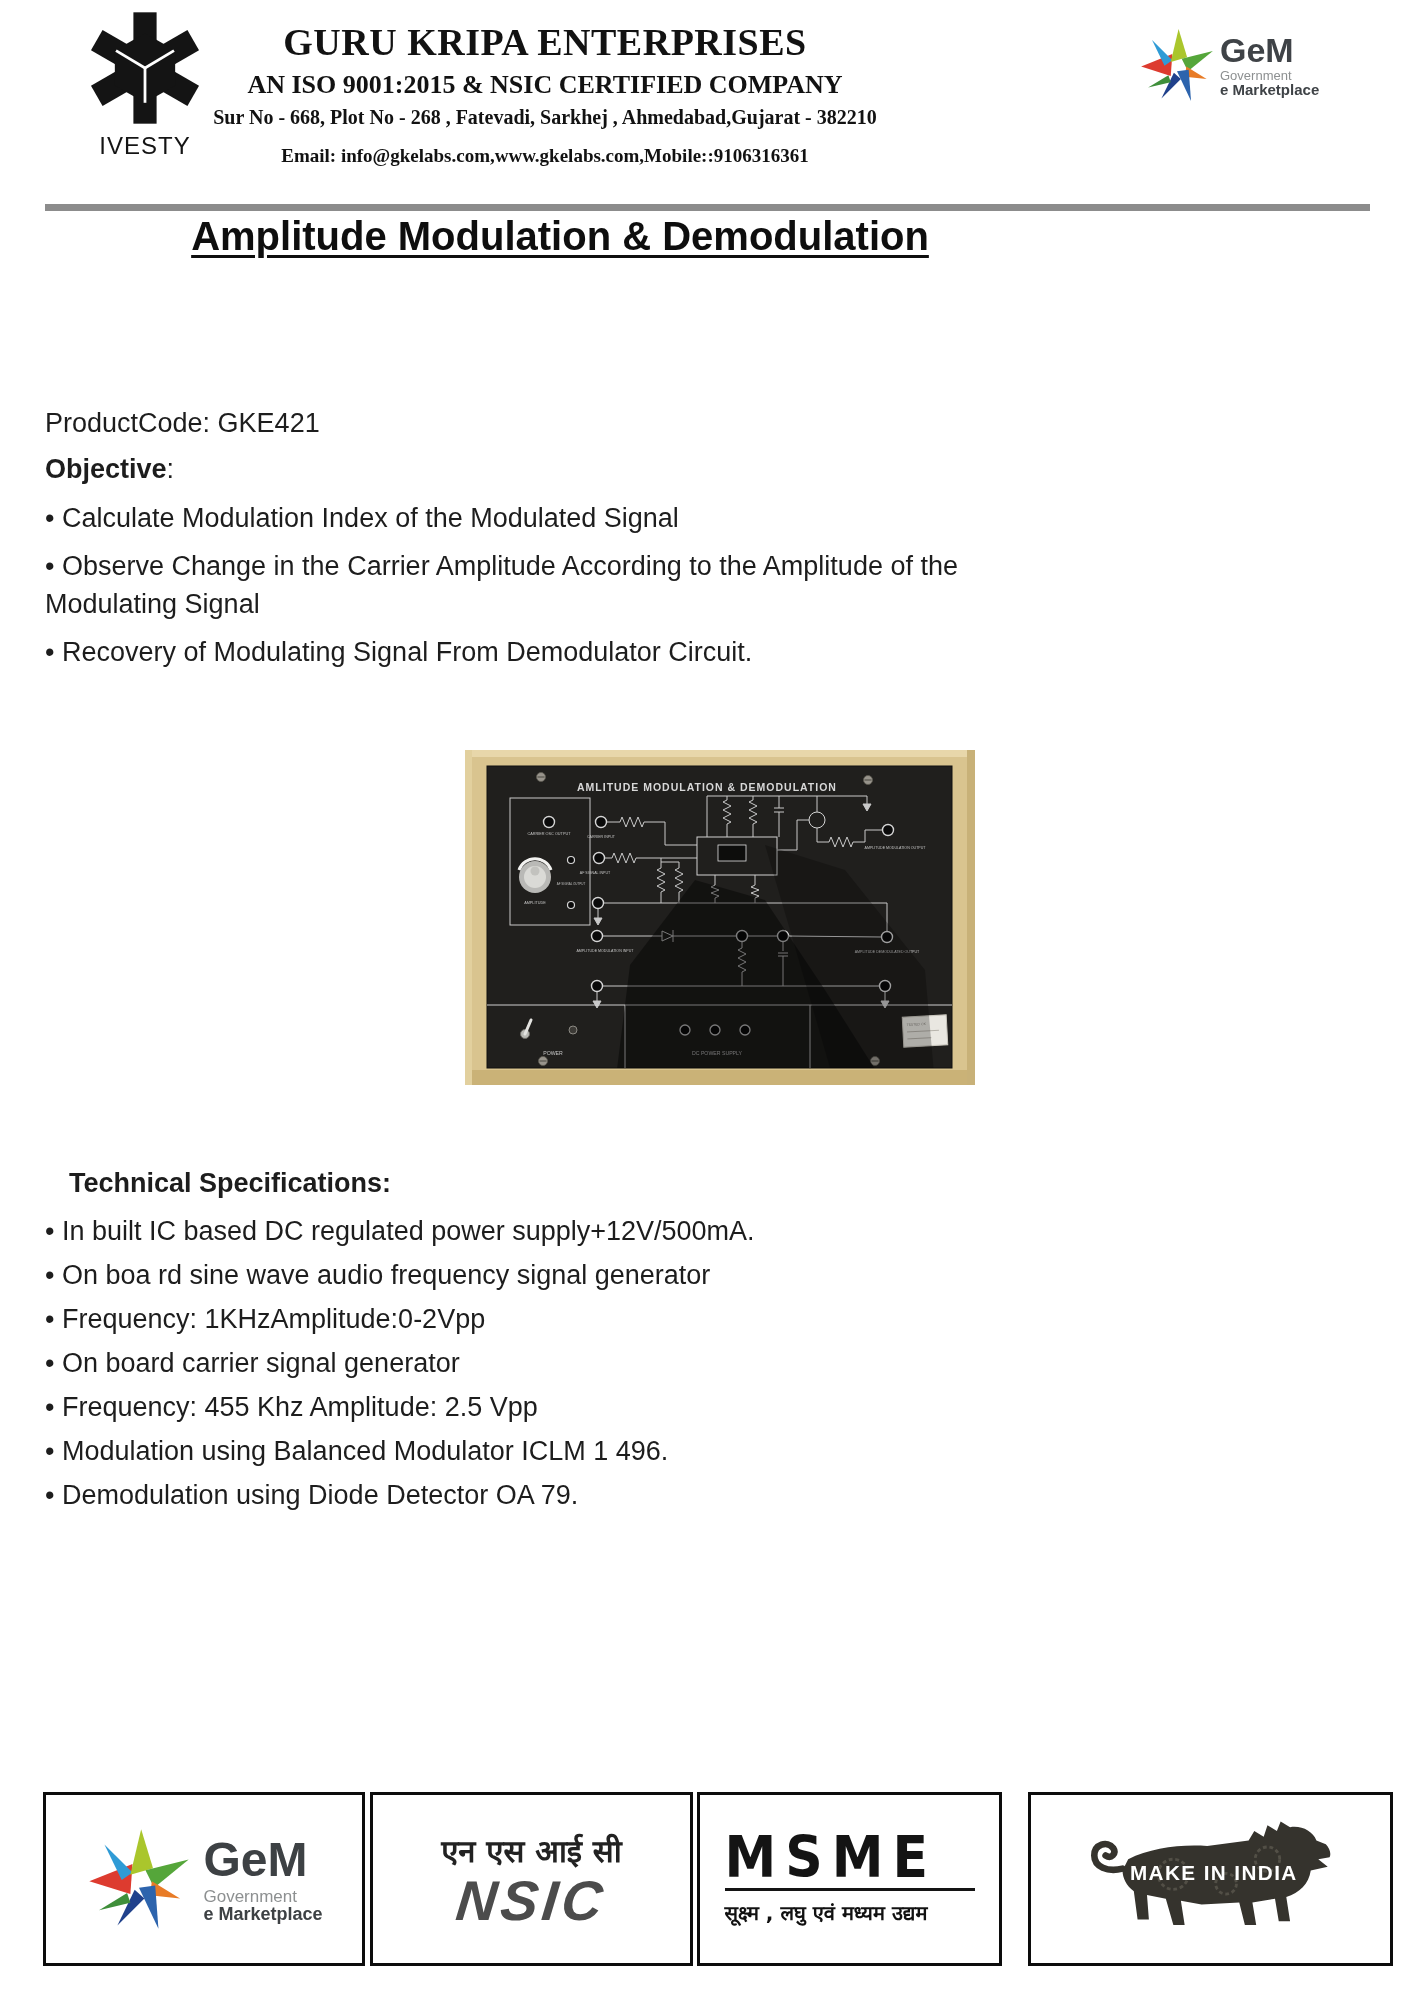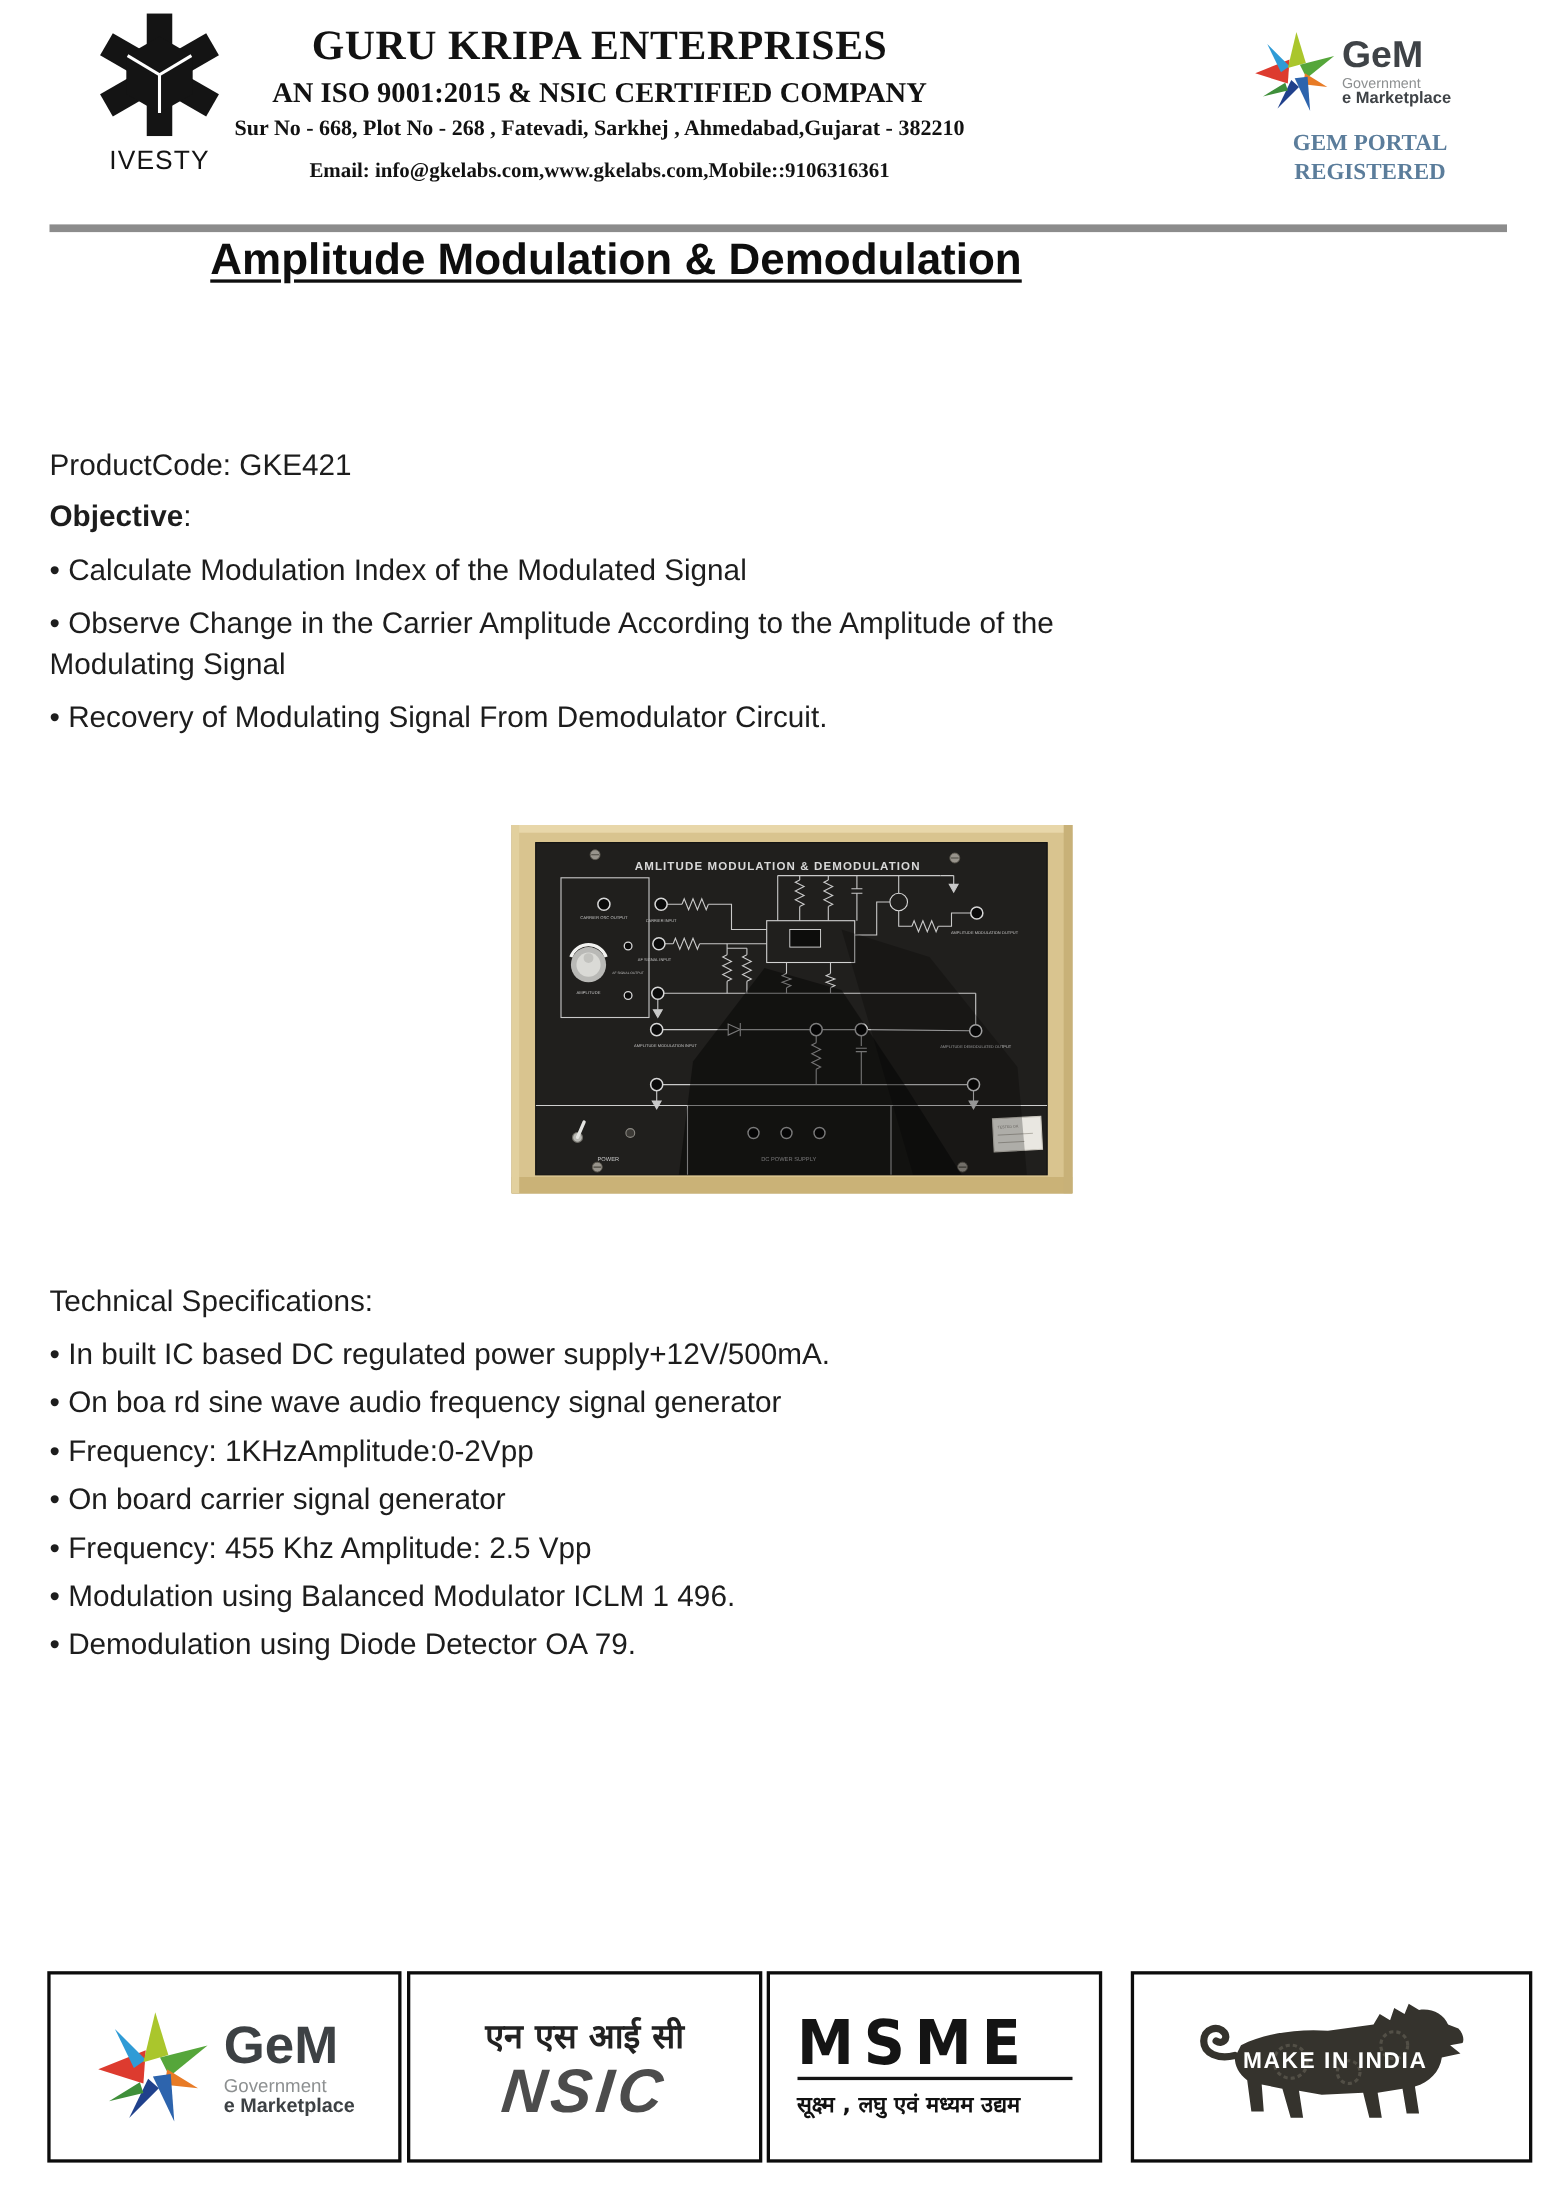--- a/index.html
+++ b/index.html
@@ -41,21 +41,21 @@
   .product { position:absolute; left:45px; top:408px; font-size:27px; color:#1d1d1d; }
   .pcode { font-weight:normal; }
   .obj-head { font-weight:bold; margin-top:15px; }
   .obj-colon { font-weight:normal; }
   .objectives { margin-top:14px; width:1015px; line-height:38px; }
   .objectives .bullet { margin-bottom:10px; }
   
   .board { position:absolute; left:465px; top:750px; width:510px; height:335px; }
   
   .specs { position:absolute; left:45px; top:1168px; font-size:27px; color:#1d1d1d; }
-  .specs-head { font-weight:normal; }
+  .specs-head { font-weight:bold;margin-left:24px; }
   .specs-list { margin-top:10px; line-height:44px; }
   
   .fbox {
     position:absolute; top:1792px; height:174px; border:3px solid #0c0c0c; background:#fff;
     display:flex; align-items:center; justify-content:center;
   }
   .fbox-gem  { left:43px;  width:322px; }
   .fbox-nsic { left:370px; width:323px; }
   .fbox-msme { left:697px; width:305px; }
   .fbox-mii  { left:1028px; width:365px; }
@@ -129,24 +129,20 @@
   <div class="gem-header">
     <div class="gem-row">
       <svg class="gem-star-sm" viewBox="0 0 100 100">
           <use href="#gemstar"></use>
         </svg>
       <div class="gem-words">
         <div class="gem-word">GeM</div>
         <div class="gem-sub1">Government</div>
         <div class="gem-sub2">e Marketplace</div>
       </div>
-    </div>
-    <div class="gem-portal">
-      <div>GEM PORTAL</div>
-      <div>REGISTERED</div>
     </div>
   </div>
 
   <div class="hr-divider"></div>
 
   <div class="doc-title-wrap">
     <span class="doc-title">Amplitude Modulation &amp; Demodulation</span>
   </div>
 
   <div class="product">

